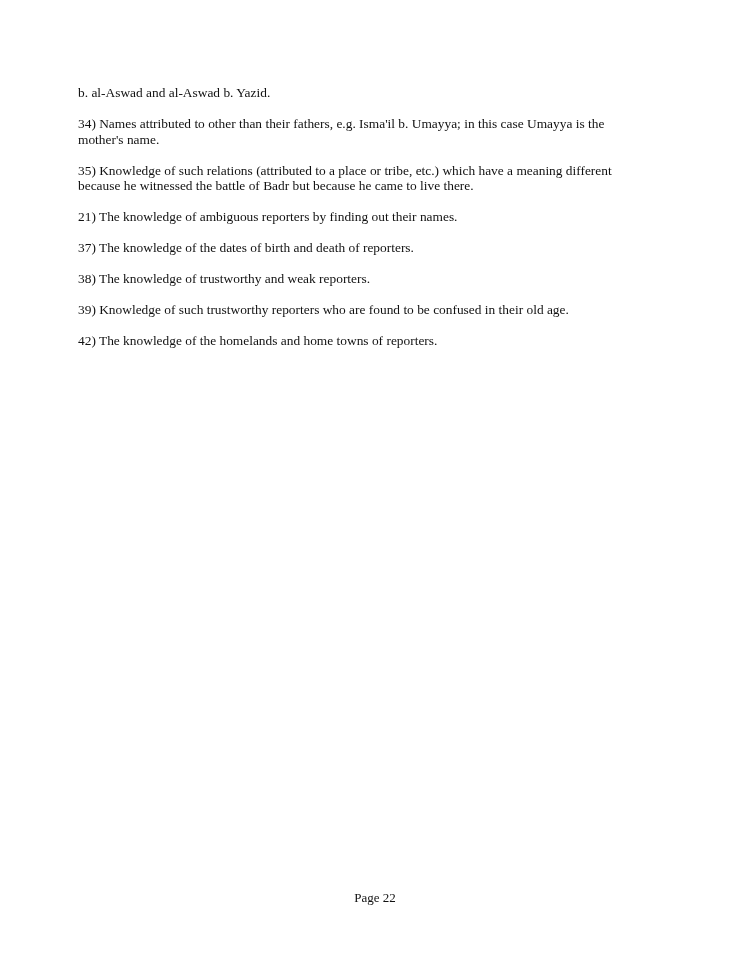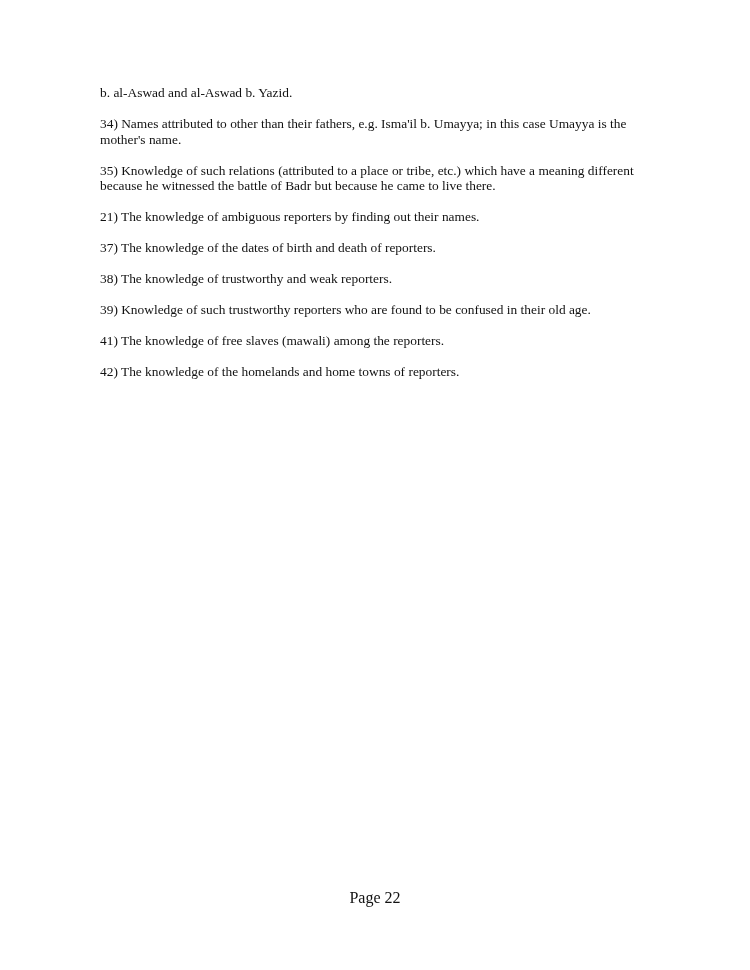--- a/index.html
+++ b/index.html
@@ -30,29 +30,28 @@
       font-size: 13.4px;
       line-height: 15.5px;
     }
     .para {
       margin: 0 0 15.5px 0;
       white-space: normal;
     }
     .para .line {
       display: block;
       white-space: nowrap;
-      margin-left: 22px;
     }
     .footer {
       position: absolute;
       left: 0;
       width: 750px;
       top: 890px;
       text-align: center;
-      font-size: 16px;
+      font-size: 13px;
       line-height: 15px;
     }
   </style>
 </head>
 <body>
 
 <div class="page">
   <div class="content">
 
     <p class="para">
@@ -79,23 +78,20 @@
 
     <p class="para">
       <span class="line">38) The knowledge of trustworthy and weak reporters.</span>
     </p>
 
     <p class="para">
       <span class="line">39) Knowledge of such trustworthy reporters who are found to be confused in their old age.</span>
     </p>
 
 
-    <p class="para">
-      <span class="line">41) The knowledge of free slaves (mawali) among the reporters.</span>
-    </p>
 
     <p class="para">
       <span class="line">42) The knowledge of the homelands and home towns of reporters.</span>
     </p>
 
   </div>
 
   <div class="footer">Page 22</div>
 </div>
 

